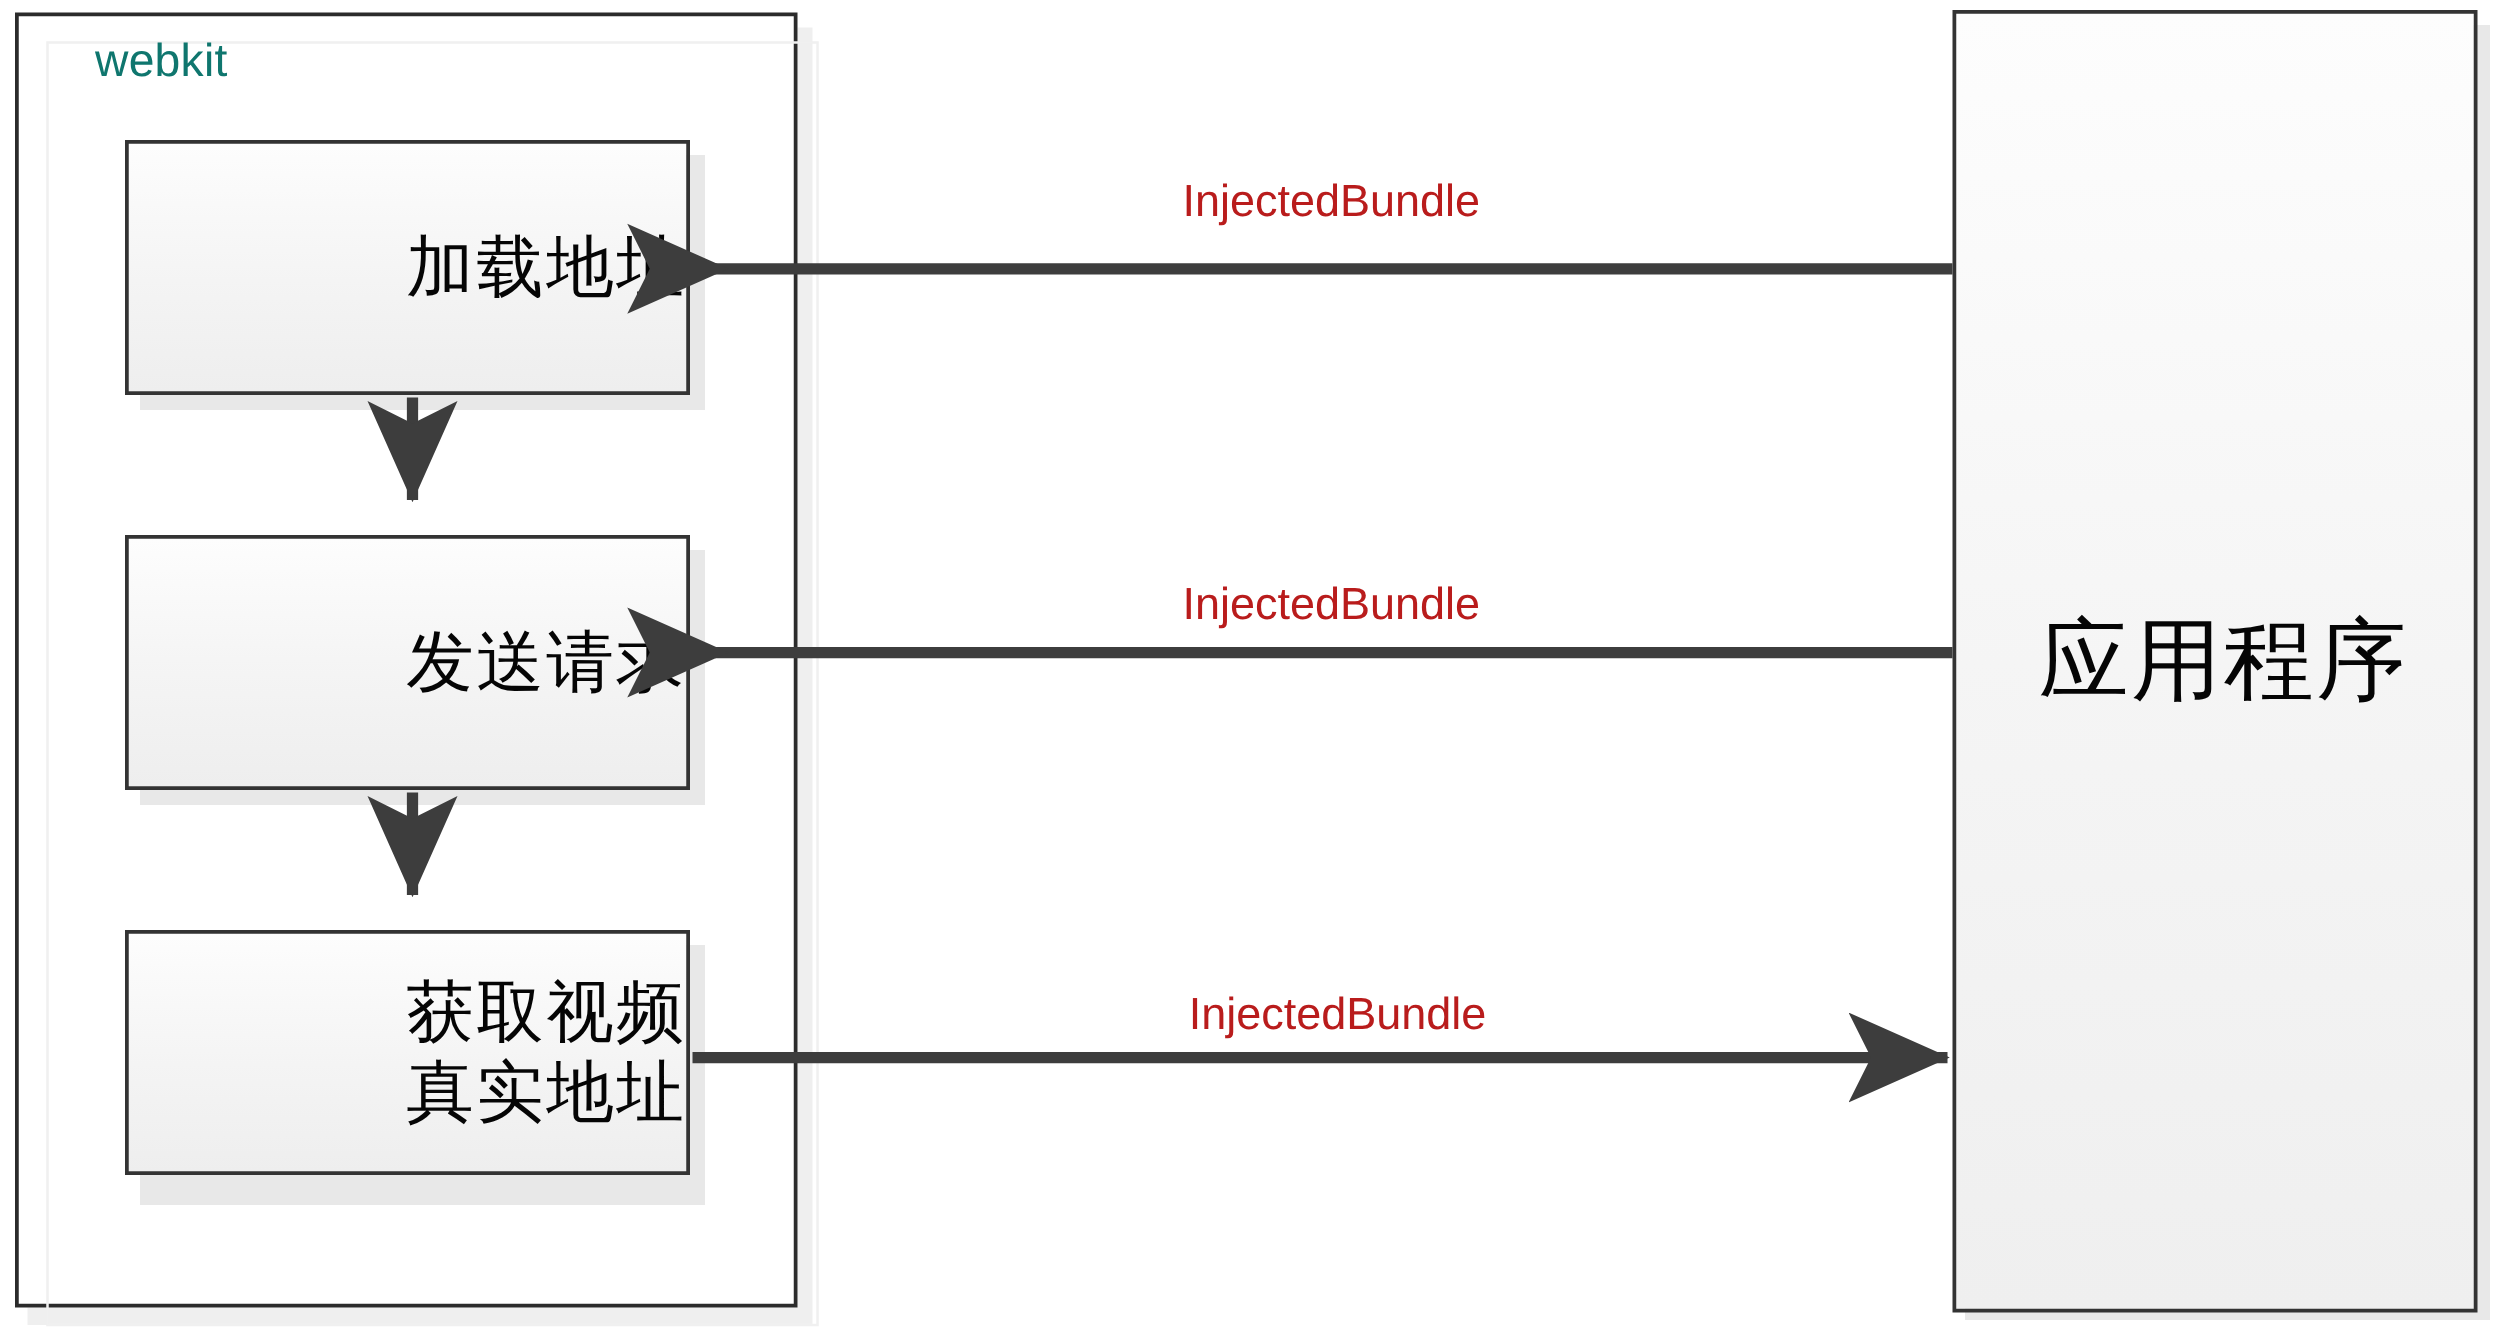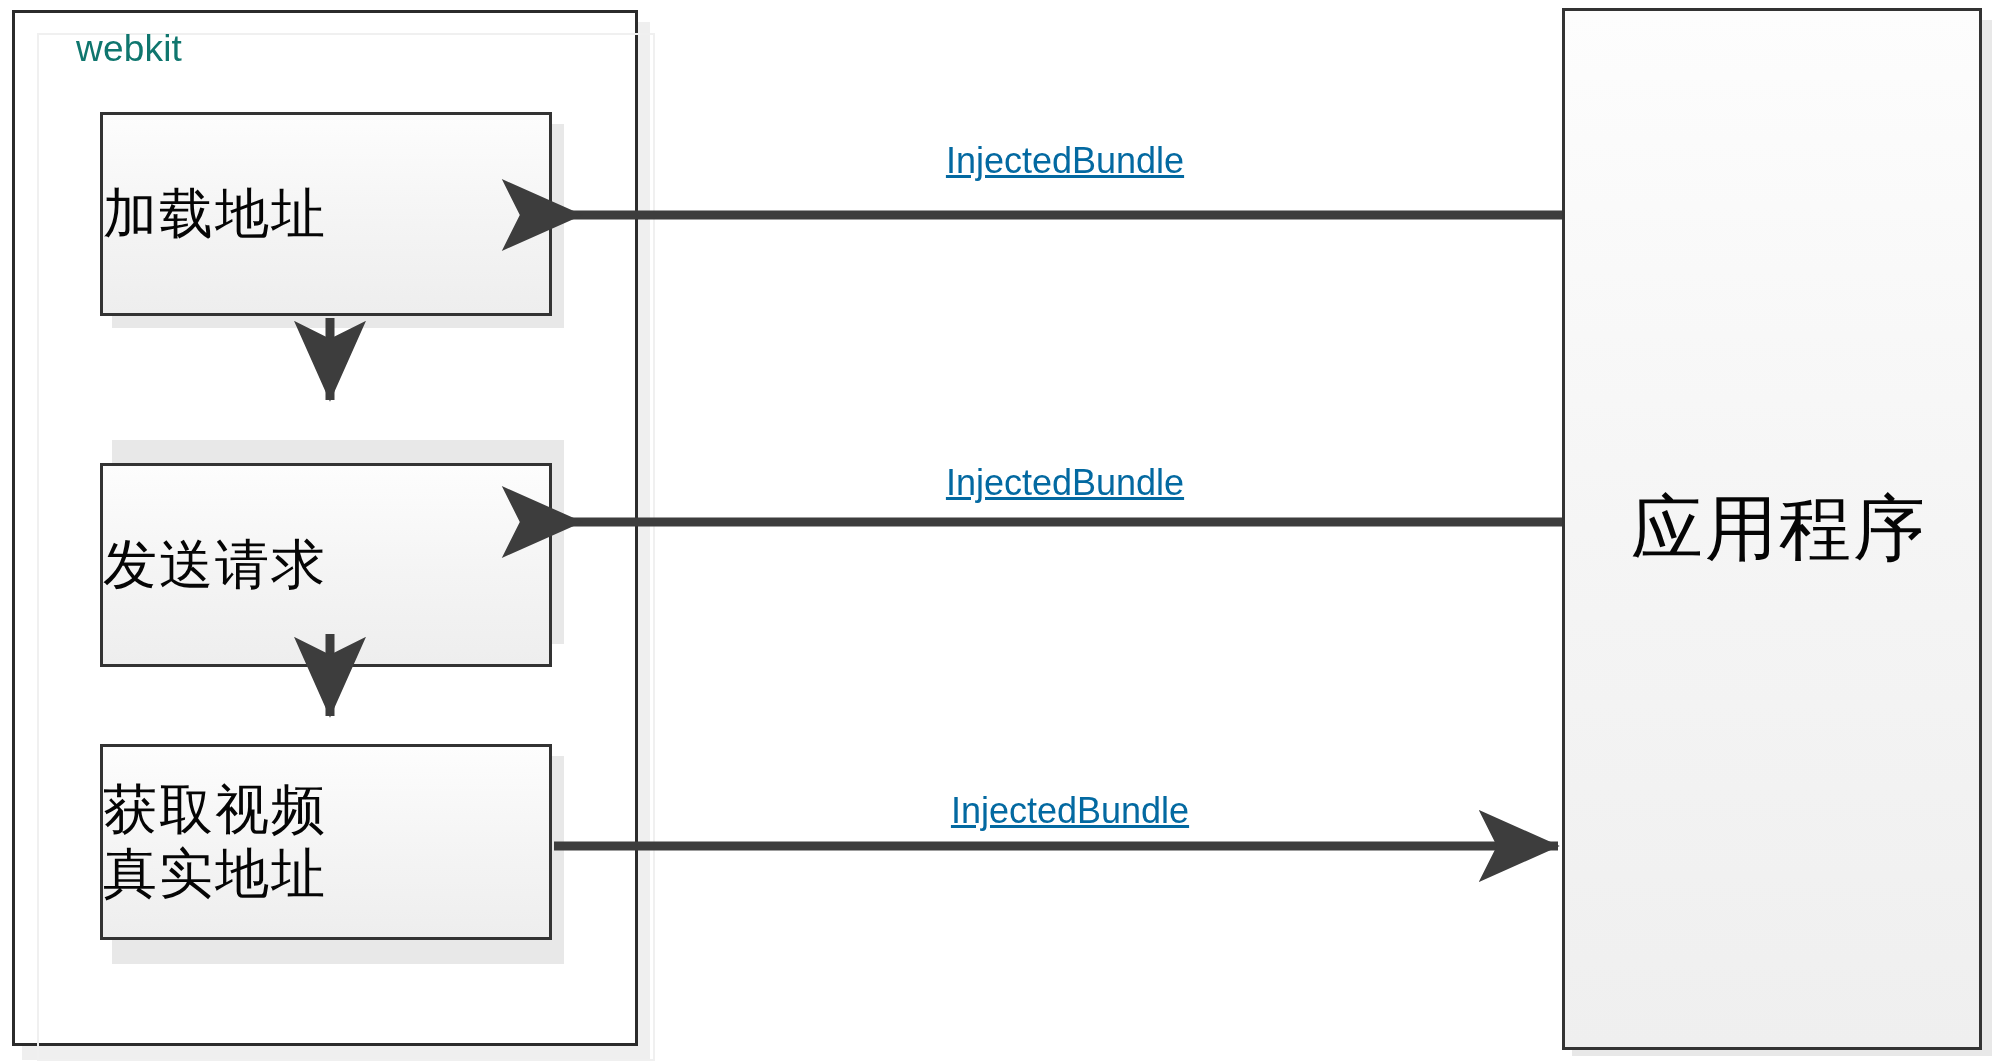--- a/index.html
+++ b/index.html
@@ -64,35 +64,35 @@
     background: #e4e4e4;
     opacity: 0.85;
   }
   .proc-box {
     position: absolute;
     box-sizing: border-box;
     border: 3px solid #333333;
     background: linear-gradient(180deg, #fdfdfd 0%, #f4f4f4 55%, #eeeeee 100%);
     display: flex;
     align-items: center;
-    justify-content: flex-start;
+    justify-content: flex-end;
     text-align: center;
   }
   .proc-box .proc-label {
     font-family: "DejaVu Serif", "Liberation Serif", serif;
     font-size: 54px;
     line-height: 1.18;
     color: #050505;
     letter-spacing: 2px;
     white-space: pre-line;
   }
 
   #box-load   { left: 100px; top: 112px;  width: 452px; height: 204px; }
   #sh-load    { left: 112px; top: 124px;  width: 452px; height: 204px; }
-  #box-send   { left: 100px; top: 428px;  width: 452px; height: 204px; margin-top: 35px; }
+  #box-send   { left: 100px; top: 428px;  width: 452px; height: 204px; }
   #sh-send    { left: 112px; top: 440px;  width: 452px; height: 204px; }
   #box-fetch  { left: 100px; top: 744px;  width: 452px; height: 196px; }
   #sh-fetch   { left: 112px; top: 756px;  width: 452px; height: 208px; }
 
   
   .app-shadow {
     position: absolute;
     left: 1572px;
     top: 20px;
     width: 420px;
@@ -127,24 +127,23 @@
     position: absolute;
     left: 0;
     top: 0;
     width: 2006px;
     height: 1062px;
     pointer-events: none;
   }
   .edge-label {
     position: absolute;
     font-size: 36px;
-    color: #0369a1;
+    color: #b91c1c;
     white-space: nowrap;
     transform: translateX(-50%);
-    text-decoration: underline;
   }
   #lbl-bundle-1 { left: 1065px; top: 140px; }
   #lbl-bundle-2 { left: 1065px; top: 462px; }
   #lbl-bundle-3 { left: 1070px; top: 790px; }
 </style>
 </head>
 <body>
 
 <div id="canvas">
 

